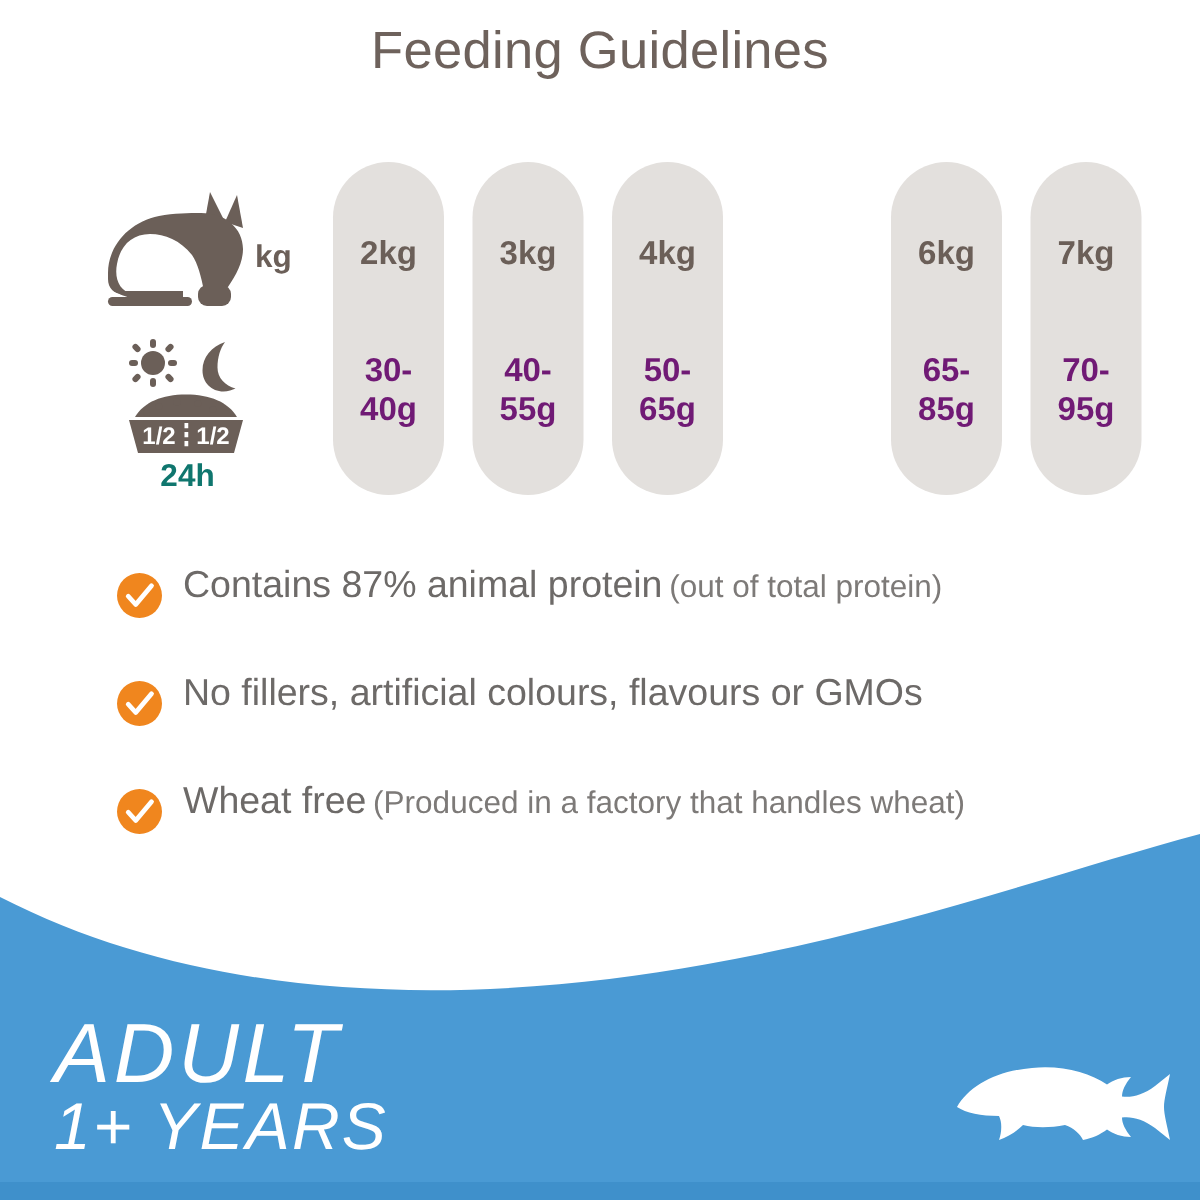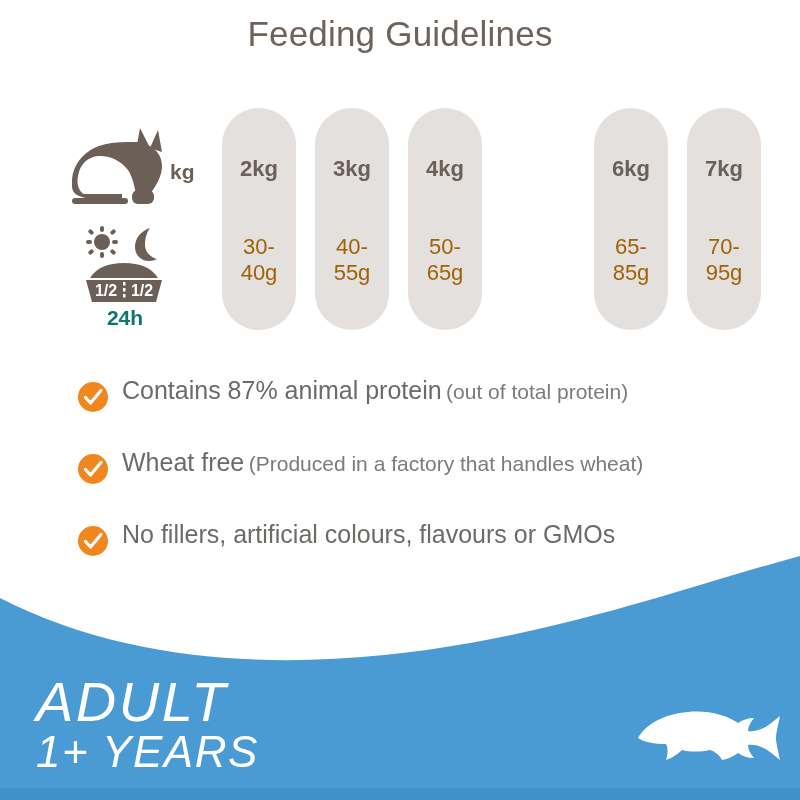--- a/index.html
+++ b/index.html
@@ -122,22 +122,22 @@
     color: #6b5f58;
     line-height: 1;
   }
   .pill-amount {
     position: absolute;
     left: 0;
     top: 126px;
     width: 100%;
     text-align: center;
     font-size: 22px;
-    font-weight: normal;
-    color: #a16207;
+    font-weight: bold;
+    color: #701a75;
     line-height: 1.18;
   }
 
   
   .benefits {
     position: absolute;
     left: 78px;
     top: 380px;
     width: 680px;
   }
@@ -344,33 +344,33 @@
         <span class="benefit-note">(out of total protein)</span>
       </div>
     </div>
 
     <div class="benefit">
       <svg class="check-badge" viewBox="0 0 30 30">
         <circle cx="15" cy="15" r="15" fill="#f0861e"></circle>
         <path d="M7.5 15.5 L12.5 21 L23 8.5" stroke="#ffffff" stroke-width="3.2" fill="none" stroke-linecap="round" stroke-linejoin="round"></path>
       </svg>
       <div class="benefit-text">
-        <span class="benefit-main">Wheat free</span>
-        <span class="benefit-note">(Produced in a factory that handles wheat)</span>
+        <span class="benefit-main">No fillers, artificial colours, flavours or GMOs</span>
+        <span class="benefit-note"></span>
       </div>
     </div>
 
     <div class="benefit">
       <svg class="check-badge" viewBox="0 0 30 30">
         <circle cx="15" cy="15" r="15" fill="#f0861e"></circle>
         <path d="M7.5 15.5 L12.5 21 L23 8.5" stroke="#ffffff" stroke-width="3.2" fill="none" stroke-linecap="round" stroke-linejoin="round"></path>
       </svg>
       <div class="benefit-text">
-        <span class="benefit-main">No fillers, artificial colours, flavours or GMOs</span>
-        <span class="benefit-note"></span>
+        <span class="benefit-main">Wheat free</span>
+        <span class="benefit-note">(Produced in a factory that handles wheat)</span>
       </div>
     </div>
 
   </div>
 
   <div class="footer-text">
     <div class="footer-adult">ADULT</div>
     <div class="footer-years">1+ YEARS</div>
   </div>
 

